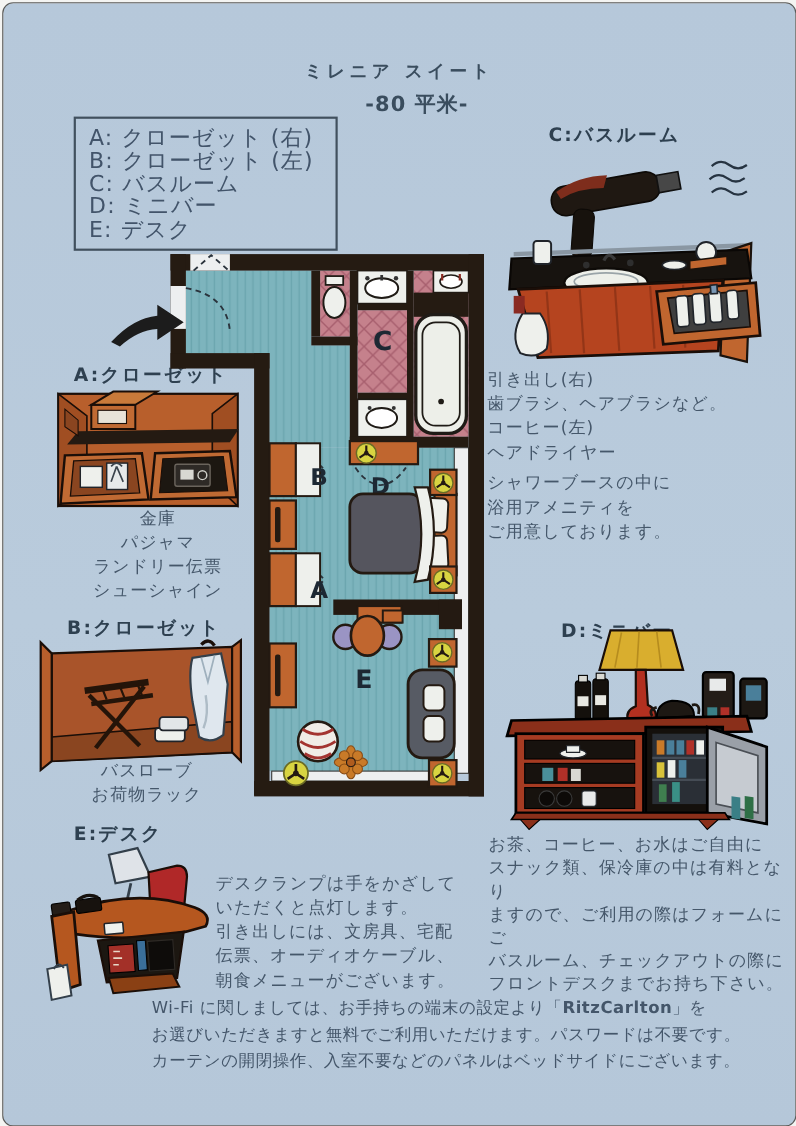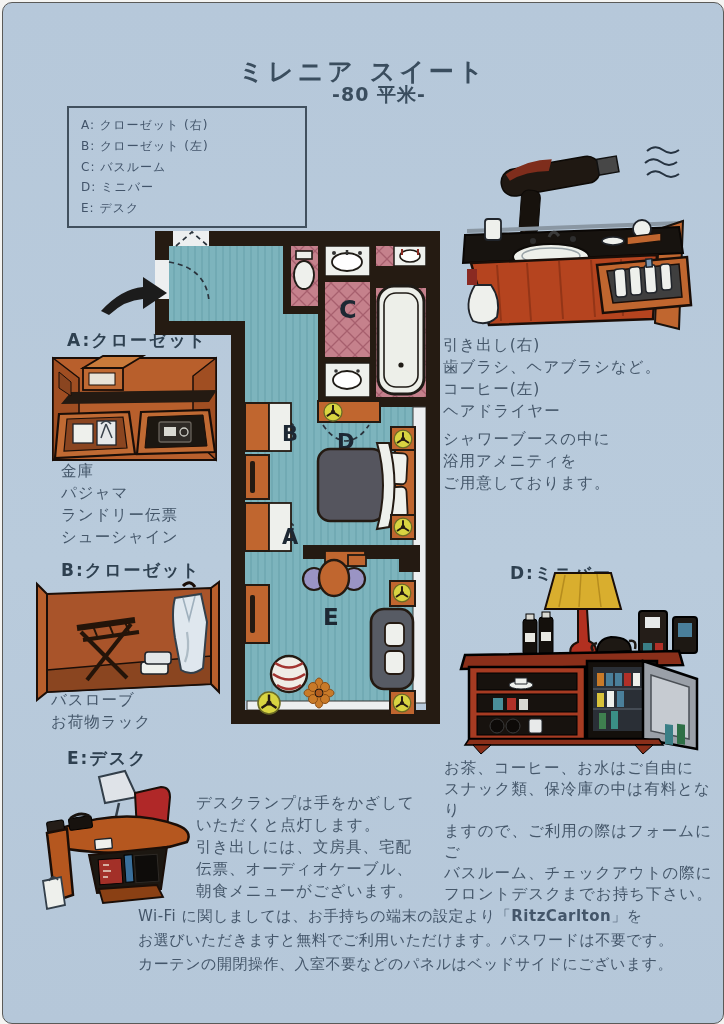--- a/index.html
+++ b/index.html
@@ -4,26 +4,26 @@
 <style>
   html,body{margin:0;padding:0;background:#f4f4f2;}
   .page{
     position:relative;width:720px;height:1020px;margin:2px;
     background:linear-gradient(180deg,#b6c8da 0%,#b9cbdc 55%,#b5c7d9 100%);
     border:1px solid #5a5a58;border-radius:10px;overflow:hidden;
     font-family:"DejaVu Sans","Liberation Sans",sans-serif;
     color:#45576a;
   }
   .abs{position:absolute;}
-  .title{width:100%;text-align:center;font-size:25px;font-weight:bold;color:#3a4d5e;letter-spacing:4px;}
+  .title{width:100%;text-align:center;font-size:16px;font-weight:bold;color:#3a4d5e;letter-spacing:4px;}
   .subtitle{width:100%;text-align:center;font-size:19px;font-weight:bold;color:#3a4d5e;letter-spacing:1px;}
-  .legend{border:2px solid #41505e;padding:7px 12px;font-size:12px;line-height:20.8px;color:#42546a;letter-spacing:1px;}
+  .legend{border:2px solid #41505e;padding:7px 12px;font-size:20px;line-height:20.8px;color:#42546a;letter-spacing:1px;}
   .sec-head{font-size:17px;font-weight:bold;color:#2e4050;letter-spacing:2px;text-align:center;}
   .txt{font-size:15.5px;line-height:22px;letter-spacing:1px;color:#45576a;}
-  .txt.center{}
+  .txt.center{text-align:center;}
   .txt.tight{line-height:21px;}
   .footer{font-size:15px;line-height:24px;letter-spacing:0.5px;color:#44566a;}
   .bold{font-weight:bold;}
   svg text{font-family:"DejaVu Sans","Liberation Sans",sans-serif;}
 </style>
 </head>
 <body>
 
 <div class="page">
 
@@ -31,20 +31,21 @@
   <div class="abs subtitle" style="top:79px;left:0;margin-left:16px;">-80 平米-</div>
 
   <div class="abs legend" style="left:64px;top:103px;width:212px;">
     <div>A: クローゼット (右)</div>
     <div>B: クローゼット (左)</div>
     <div>C: バスルーム</div>
     <div>D: ミニバー</div>
     <div>E: デスク</div>
   </div>
 
+  <div class="abs sec-head" style="left:448px;top:108px;width:215px;text-align:center;">C:バスルーム</div>
   <svg class="abs" style="left:446px;top:130px;" width="256" height="202" viewBox="0 0 256 202">
 
     <g transform="rotate(-10 100 45)">
       <rect x="52" y="30" width="100" height="27" rx="13" fill="#1f1812" stroke="#0d0a07" stroke-width="1.5"></rect>
       <path d="M58,34 q22,-11 48,-7 l-5,11 q-23,-4 -40,3 Z" fill="#7e2d1c"></path>
       <rect x="150" y="35" width="20" height="16" fill="#474747" stroke="#111" stroke-width="1.5"></rect>
       <g transform="rotate(14 80 58)">
           <rect x="70" y="54" width="19" height="44" rx="7" fill="#17120d" stroke="#0d0a07"></rect>
         </g>
     </g>

